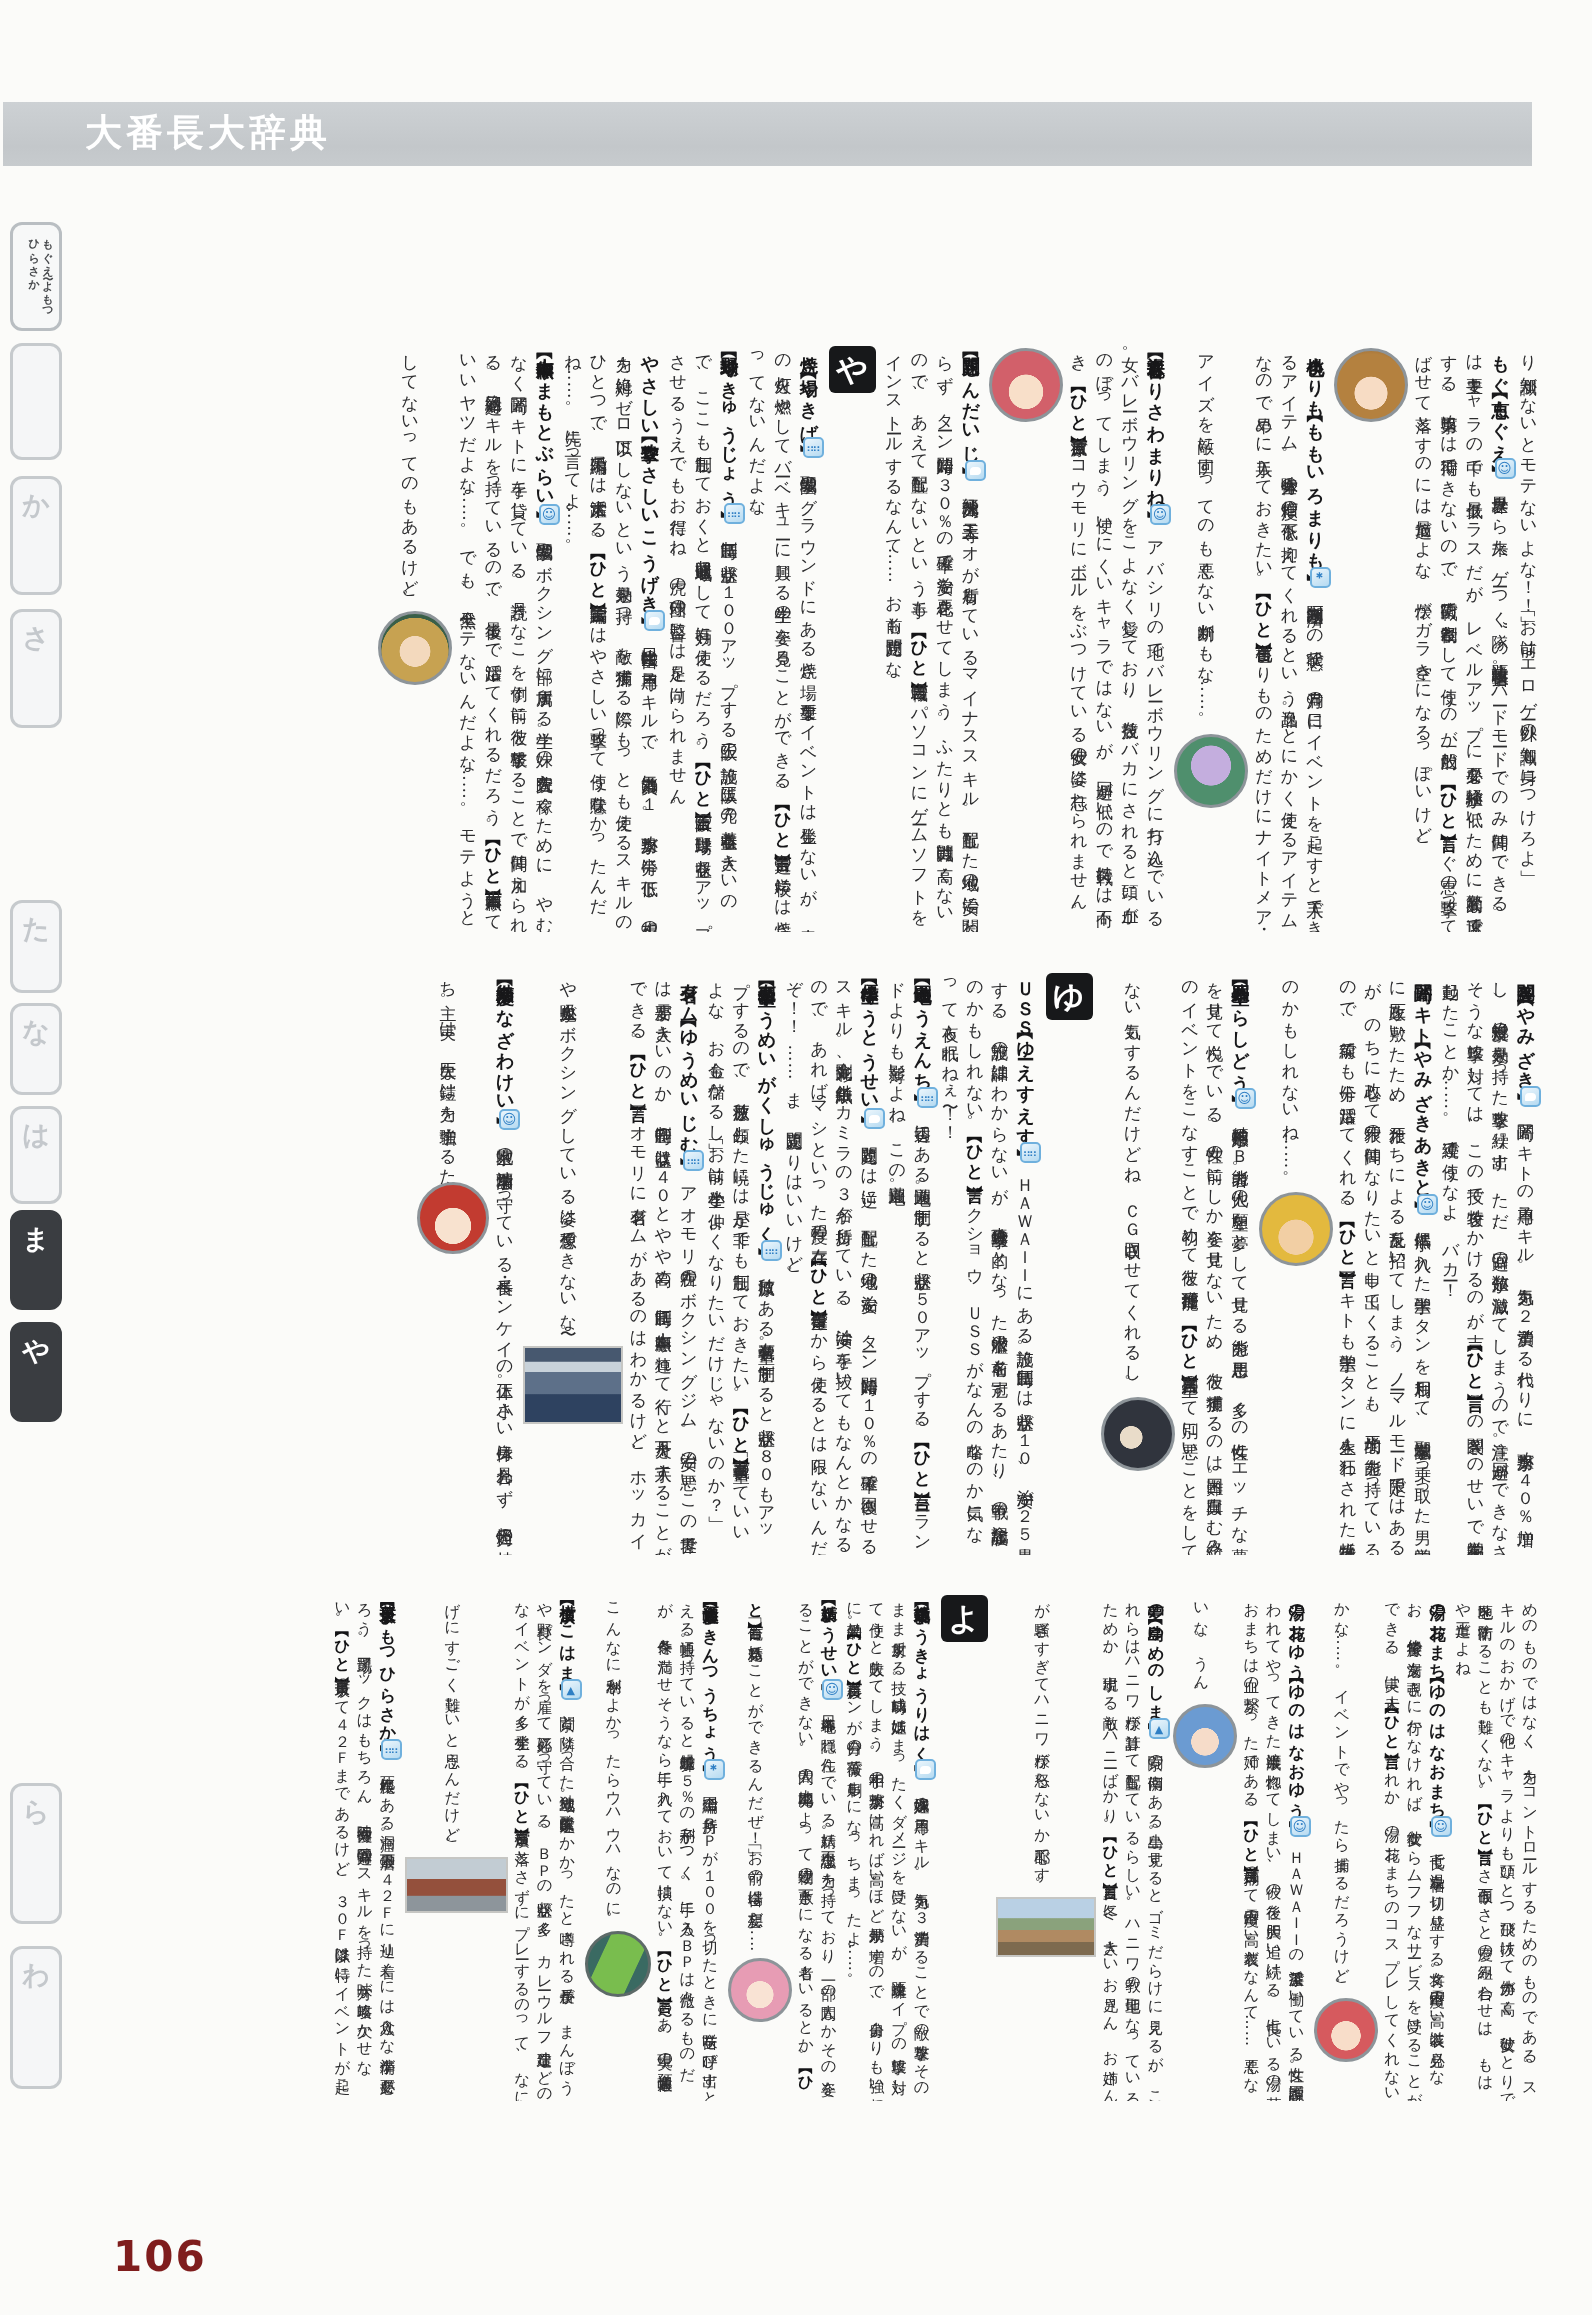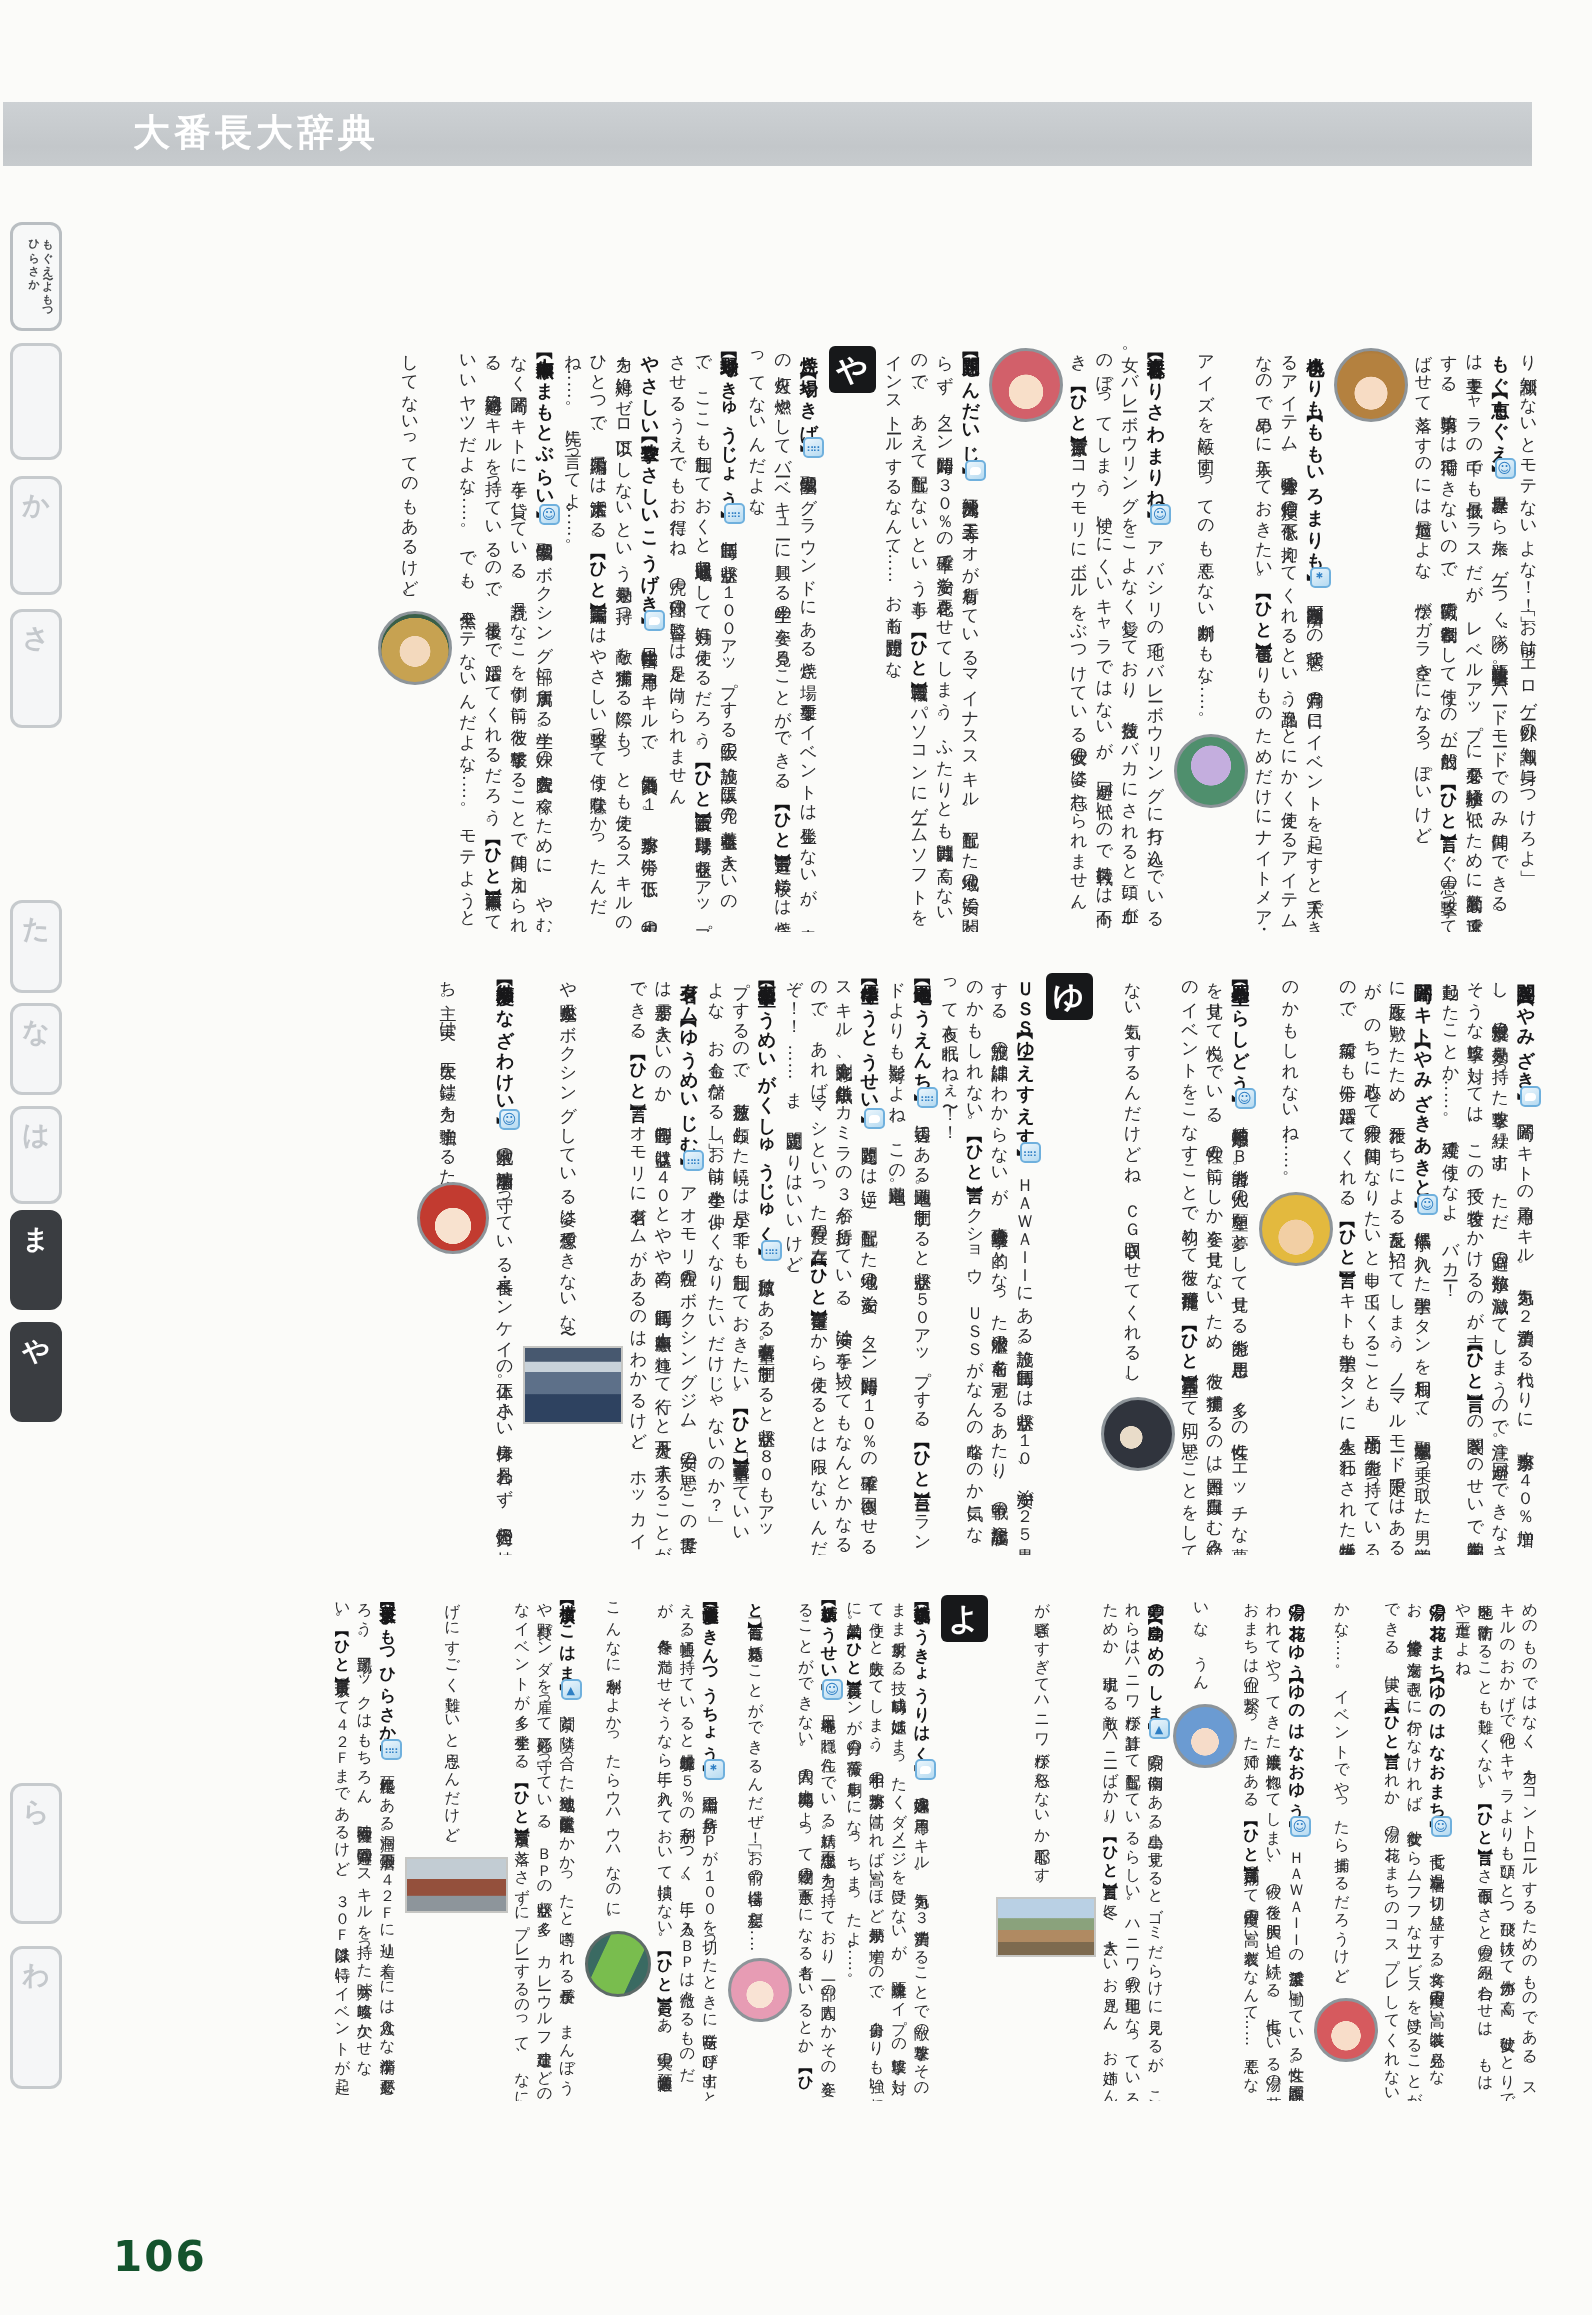--- a/index.html
+++ b/index.html
@@ -2,21 +2,21 @@
 <html><head>
 <meta charset="utf-8">
 <style>
   html,body{margin:0;padding:0;background:#e9e9e7;}
   #page{position:relative;width:1592px;height:2315px;background:#fbfbf9;margin:0 auto;overflow:hidden;
         font-family:"DejaVu Serif","Liberation Serif",serif;}
   
   #header{position:absolute;left:3px;top:102px;width:1529px;height:64px;
           background:linear-gradient(180deg,#cdd1d4 0%,#c3c7ca 70%,#c7cbce 100%);}
   #header .t{position:absolute;left:82px;top:11px;color:#ffffff;
-             font:700 37px/40px "DejaVu Sans","Liberation Sans",sans-serif;letter-spacing:4px;margin-left:48px;}
+             font:700 37px/40px "DejaVu Sans","Liberation Sans",sans-serif;letter-spacing:4px;}
   
   .rangetab{position:absolute;left:10px;top:222px;width:52px;height:109px;box-sizing:border-box;
             background:#f7f8f8;border:3px solid #b9bec2;border-radius:12px;
             writing-mode:vertical-rl;text-orientation:mixed;
             font:700 11px/1.25 "DejaVu Sans","Liberation Sans",sans-serif;color:#47494c;
             padding:6px 5px;letter-spacing:1px;}
   .tab{position:absolute;left:10px;width:52px;box-sizing:border-box;border:3px solid #c6cacd;
        border-radius:12px;background:#f5f6f7;color:#c4c8cc;text-align:center;
        font:700 27px "DejaVu Sans","Liberation Sans",sans-serif;padding-top:8px;}
   .tab.active{background:#3a3d41;border-color:#3a3d41;color:#ffffff;}
@@ -58,21 +58,21 @@
   .art-kei{background:radial-gradient(circle at 50% 62%,#f8e2cf 0 34%,#c23b30 35%);}
   .art-gym{background:linear-gradient(180deg,#47586f 0 18%,#c8d2da 19% 32%,#5d7089 33% 62%,#2e4260 63%);}
   .art-omachi{background:radial-gradient(circle at 50% 60%,#f8ddc9 0 32%,#d65a5e 33%);}
   .art-oyuu{background:radial-gradient(circle at 50% 60%,#f6dcc9 0 30%,#6b9bd2 31%);}
   .art-fairy{background:radial-gradient(circle at 50% 58%,#f9e3d4 0 30%,#e79cb4 31%);}
   .art-bankbook{background:linear-gradient(115deg,rgba(0,0,0,0) 26%,#79bd4e 27% 72%,rgba(0,0,0,0) 73%),
                 radial-gradient(circle,#3a6a62 0 100%);border-color:#5d6a68;}
   .art-yumenoshima{background:linear-gradient(180deg,#b9d0e4 0 34%,#8aa27c 35% 55%,#b08a62 56% 76%,#7d6a4f 77%);}
   .art-yokohama{background:linear-gradient(180deg,#c2ccd3 0 38%,#94503c 39% 70%,#8d959b 71%);}
   
-  #pagenum{position:absolute;left:113px;top:2232px;color:#14532d;
+  #pagenum{position:absolute;left:113px;top:2232px;color:#7f1d1d;
            font:700 42px "DejaVu Sans","Liberation Sans",sans-serif;letter-spacing:2px;}
 </style>
 </head>
 <body>
 
 <div id="page">
   <div id="header">
     <span class="t">大番長大辞典</span>
   </div>
 

